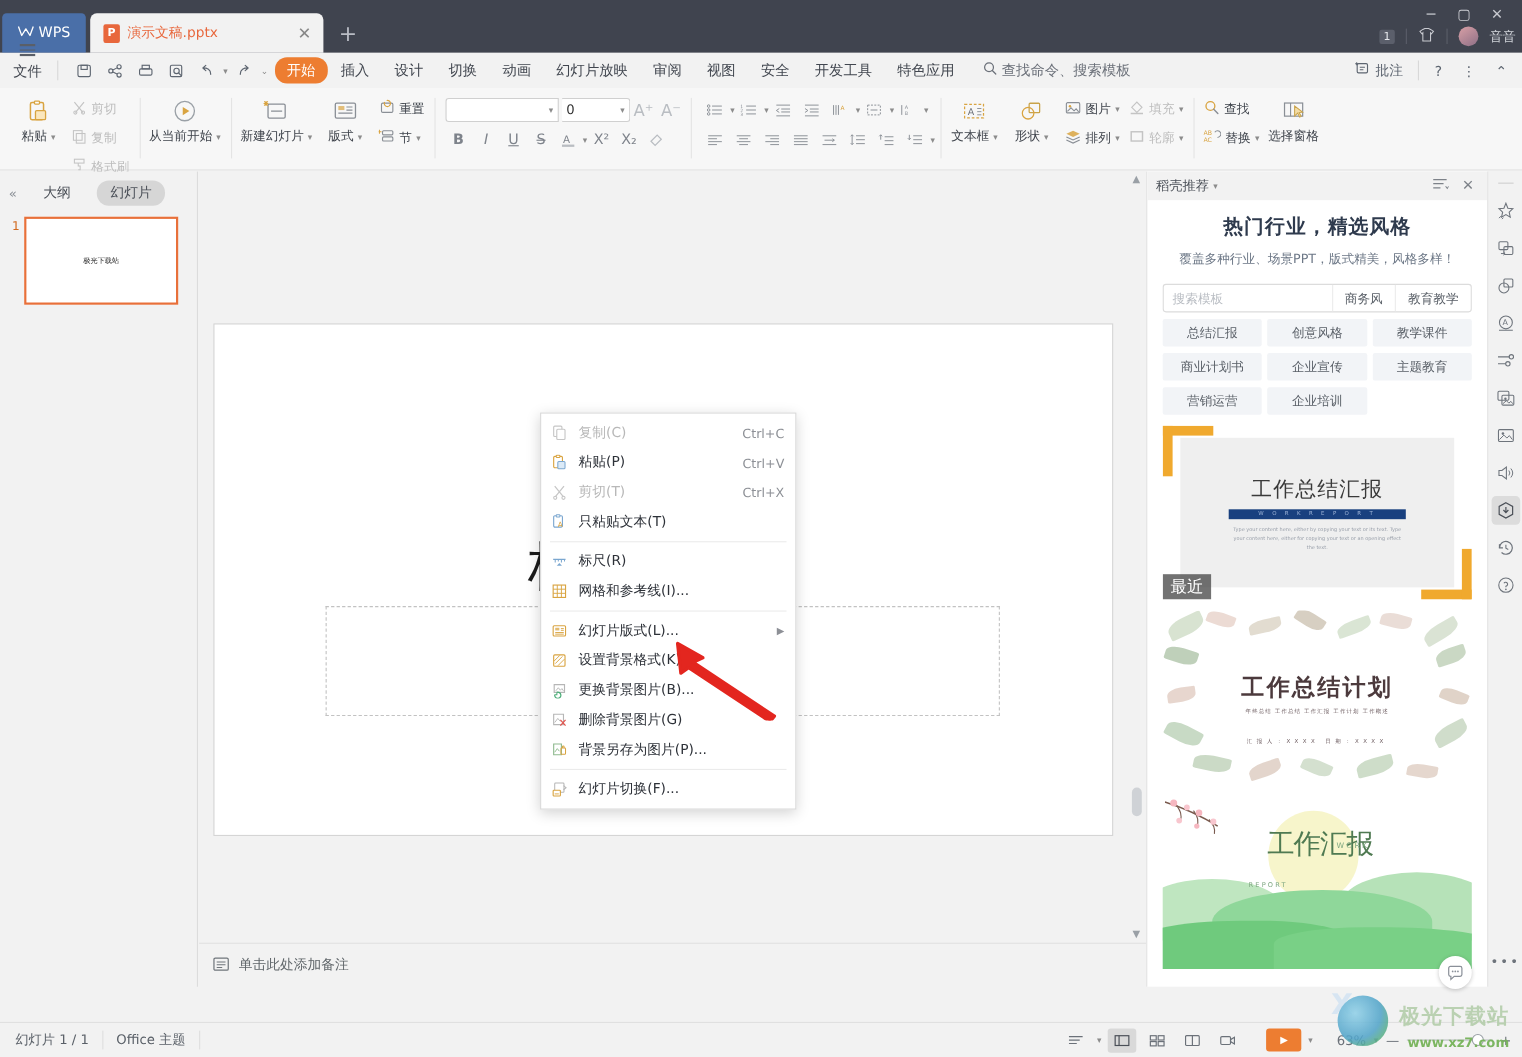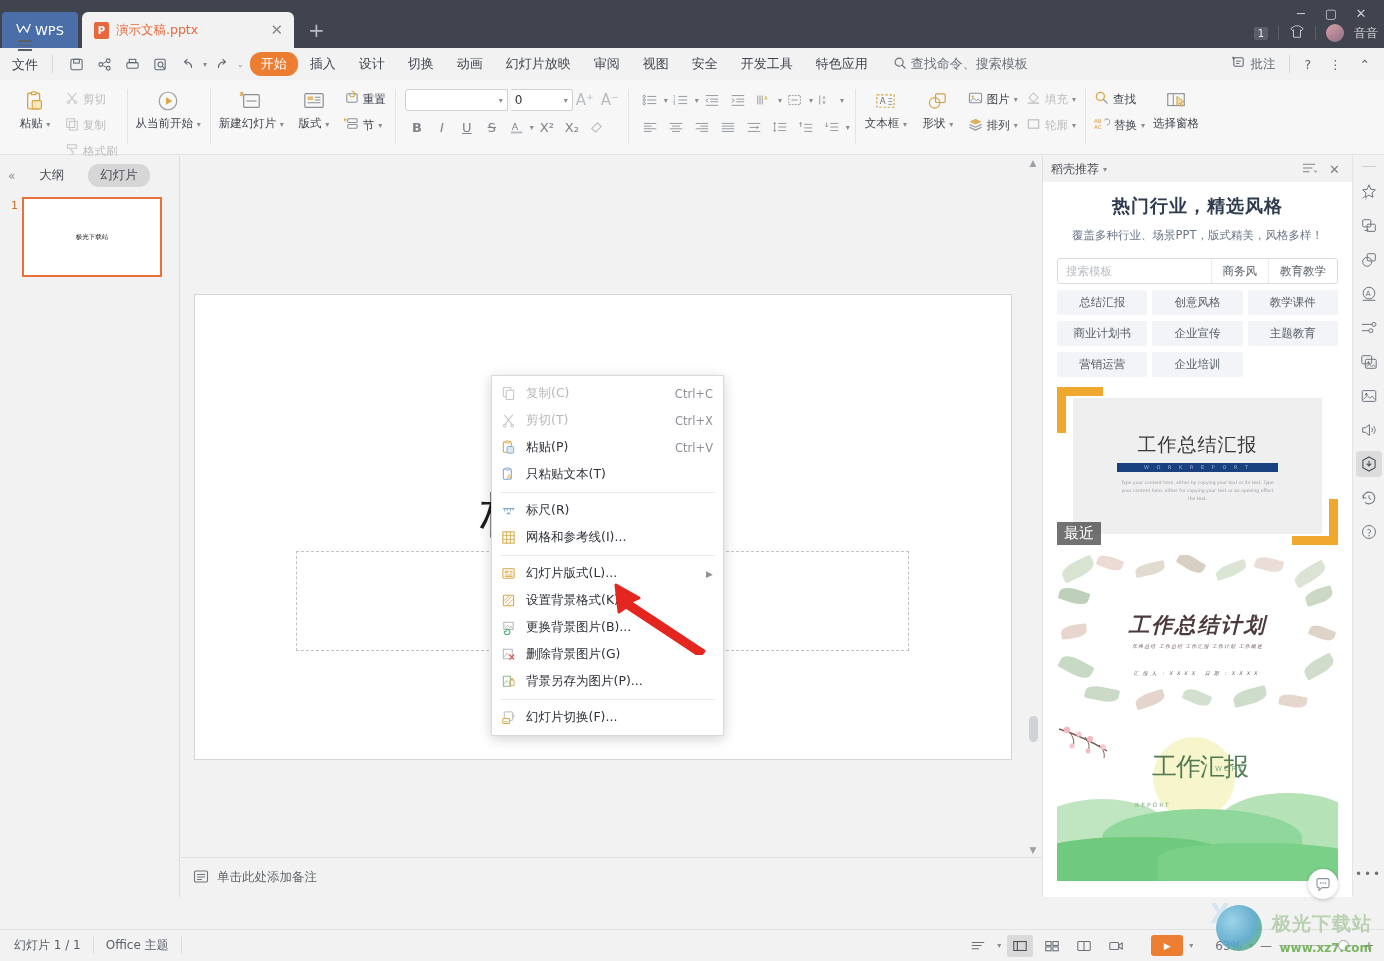--- a/index.html
+++ b/index.html
@@ -222,21 +222,21 @@
   
   .t1 { background:#fff; }
   .t1 .cornerTL { position:absolute; left:0; top:0; width:46px; height:46px; border-left:9px solid #f0a92e; border-top:9px solid #f0a92e; }
   .t1 .cornerBR { position:absolute; right:0; bottom:0; width:46px; height:46px; border-right:9px solid #f0a92e; border-bottom:9px solid #f0a92e; }
   .t1 .inner { position:absolute; left:16px; top:11px; right:16px; bottom:11px; background:#efefef; }
   .t1 .t1title { position:absolute; left:0; right:0; top:45px; text-align:center; font-size:19px; color:#3a3a3a; letter-spacing:1px;}
   .t1 .t1bar { position:absolute; left:60px; right:60px; top:76px; height:9px; background:#19407f; }
   .t1 .t1bar span { color:#9fb4d8; font-size:5px; letter-spacing:3px; display:block; text-align:center; line-height:9px; }
   .t1 .t1sm { position:absolute; left:62px; right:62px; top:92px; font-size:4.5px; color:#9aa0ab; text-align:center; line-height:1.8; }
   
-  .t2 { background: #fbeeee; font-style: italic; }
+  .t2 { background: #fbeeee; }
   .t2 .leaf { position:absolute; border-radius: 50% 8% 50% 8%; opacity:.75; }
   .t2 .t2title { position:absolute; left:0; right:0; top:56px; text-align:center; font-size:21px; color:#4c3a3d; font-weight:bold; letter-spacing:2px; }
   .t2 .t2sub { position:absolute; left:0; right:0; top:88px; text-align:center; font-size:5px; color:#6b5a5e; letter-spacing:1px; }
   .t2 .t2meta { position:absolute; left:0; right:0; top:115px; text-align:center; font-size:5px; color:#6b5a5e; letter-spacing:4px; }
   
   .t3 { background: linear-gradient(#ddf0e2,#cdeccd); }
   .t3 .sun { position:absolute; left:96px; top:14px; width:82px; height:82px; border-radius:50%; background:#f6f3c2; opacity:.85;}
   .t3 .hill { position:absolute; border-radius: 50% 50% 0 0; }
   .t3 .t3title { position:absolute; left:95px; top:32px; font-size:25px; color:#4f7a52; line-height:.95; letter-spacing:-1px; }
   .t3 .t3w1 { position:absolute; left:158px; top:42px; font-size:7px; color:#7fa882; letter-spacing:2px; }
@@ -1012,42 +1012,42 @@
       <span class="ci">
         <svg width="15" height="15" viewBox="0 0 16 16">
             <rect x="2.5" y="1.5" width="8" height="10" rx="1" fill="none" stroke="#c6c6c6" stroke-width="1.1"></rect>
             <rect x="5.5" y="4.5" width="8" height="10" rx="1" fill="#fff" stroke="#c6c6c6" stroke-width="1.1"></rect>
           </svg>
       </span>
       <span class="cl">复制(C)</span>
       <span class="ck">Ctrl+C</span>
     </div>
 
+    <div class="ctxitem">
+      <span class="ci">
+        <svg width="15" height="15" viewBox="0 0 16 16">
+            <rect x="2.5" y="2" width="8.5" height="11" rx="1.2" fill="none" stroke="#d9a441" stroke-width="1.1"></rect>
+            <rect x="5" y="1" width="3.5" height="2.2" rx=".6" fill="#fff" stroke="#d9a441" stroke-width="1"></rect>
+            <rect x="6.5" y="7" width="7" height="7" rx="1" fill="#dbeaf7" stroke="#7ba7d0" stroke-width="1"></rect>
+          </svg>
+      </span>
+      <span class="cl">粘贴(P)</span>
+      <span class="ck">Ctrl+V</span>
+    </div>
+
     <div class="ctxitem dis">
       <span class="ci">
         <svg width="15" height="15" viewBox="0 0 16 16">
             <path d="M3.5 2 L12 12.5 M12.5 2 L4 12.5" stroke="#c6c6c6" stroke-width="1.2"></path>
             <circle cx="4" cy="13.4" r="1.5" fill="none" stroke="#c6c6c6" stroke-width="1.1"></circle>
             <circle cx="12" cy="13.4" r="1.5" fill="none" stroke="#c6c6c6" stroke-width="1.1"></circle>
           </svg>
       </span>
       <span class="cl">剪切(T)</span>
       <span class="ck">Ctrl+X</span>
-    </div>
-
-    <div class="ctxitem">
-      <span class="ci">
-        <svg width="15" height="15" viewBox="0 0 16 16">
-            <rect x="2.5" y="2" width="8.5" height="11" rx="1.2" fill="none" stroke="#d9a441" stroke-width="1.1"></rect>
-            <rect x="5" y="1" width="3.5" height="2.2" rx=".6" fill="#fff" stroke="#d9a441" stroke-width="1"></rect>
-            <rect x="6.5" y="7" width="7" height="7" rx="1" fill="#dbeaf7" stroke="#7ba7d0" stroke-width="1"></rect>
-          </svg>
-      </span>
-      <span class="cl">粘贴(P)</span>
-      <span class="ck">Ctrl+V</span>
     </div>
 
     <div class="ctxitem">
       <span class="ci">
         <svg width="15" height="15" viewBox="0 0 16 16">
             <rect x="2.5" y="2" width="8.5" height="11" rx="1.2" fill="none" stroke="#7ba7d0" stroke-width="1.1"></rect>
             <rect x="5" y="1" width="3.5" height="2.2" rx=".6" fill="#fff" stroke="#7ba7d0" stroke-width="1"></rect>
             <text x="6.5" y="13" font-size="7" fill="#d9a441">A</text>
           </svg>
       </span>

